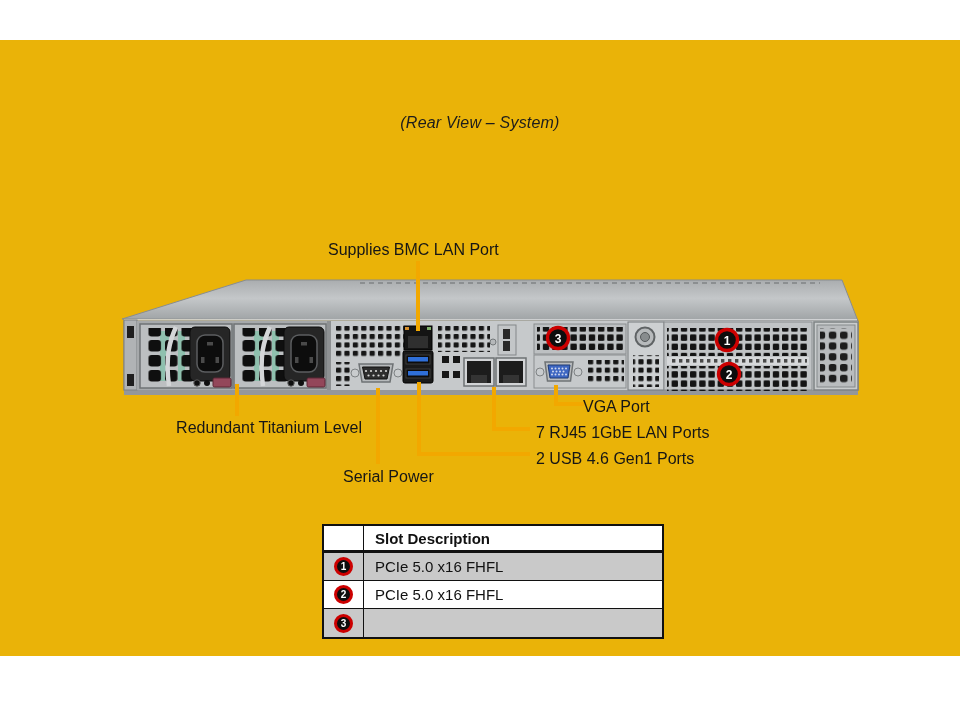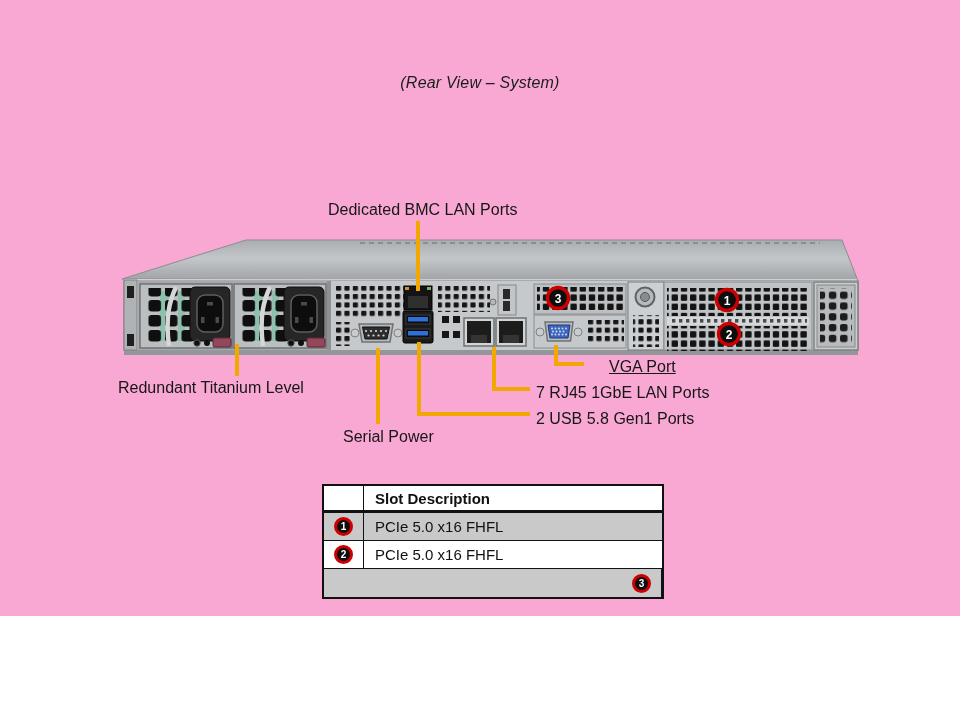--- a/index.html
+++ b/index.html
@@ -1,26 +1,26 @@
 <!DOCTYPE html>
 <html><head>
 <meta charset="utf-8">
 <style>
   html,body{margin:0;padding:0;background:#fff;}
-  .page{position:relative;width:960px;height:616px;background:#f9a8d4;overflow:hidden;
-        font-family:"Liberation Sans", sans-serif;color:#111;}
+  .page{position:relative;width:960px;height:616px;background:#eab308;overflow:hidden;
+        font-family:"Liberation Sans", sans-serif;color:#111;margin-top:40px;}
   .chassis-svg{position:absolute;left:0;top:0;width:960px;height:720px;}
   .title{position:absolute;left:0;top:74px;width:960px;text-align:center;
          font-size:16px;font-style:italic;color:#1c1c1c;letter-spacing:.2px;}
   .lbl{position:absolute;font-size:16px;color:#161616;white-space:nowrap;line-height:19px;}
-  .lbl.center{text-align:left;white-space:normal;}
+  .lbl.center{text-align:right;white-space:normal;}
   
   .slot-table{position:absolute;left:322px;top:484px;width:342px;border:2px solid #111;
               box-sizing:border-box;font-size:15px;background:#fff;}
-  .trow{display:flex;box-sizing:border-box;height:28px;border-bottom:1.5px solid #111;justify-content:flex-end;}
+  .trow{display:flex;box-sizing:border-box;height:28px;border-bottom:1.5px solid #111;}
   .trow.thead{height:27px;border-bottom:3px solid #111;background:#fff;}
   .trow:last-child{border-bottom:none;}
   .trow.shade{background:#c9c9c9;}
   .tcell{box-sizing:border-box;display:flex;align-items:center;}
   .cbadge{width:40px;border-right:1.5px solid #111;justify-content:center;}
   .cdesc{flex:1;padding-left:11px;}
   .bold{font-weight:bold;}
   .tbadge{display:inline-flex;align-items:center;justify-content:center;
           width:13px;height:13px;border-radius:50%;background:#0d0d0d;border:3px solid #cc0000;
           color:#fff;font-size:10px;font-weight:bold;line-height:13px;}
@@ -212,28 +212,28 @@
         <circle cx="727" cy="300" r="10.5" fill="#0d0d0d" stroke="#cc0000" stroke-width="3.4"></circle>
         <text x="727" y="304.5" text-anchor="middle" font-size="12" font-weight="bold" fill="#fff">1</text>
       </g>
       <g>
         <circle cx="729" cy="334" r="10.5" fill="#0d0d0d" stroke="#cc0000" stroke-width="3.4"></circle>
         <text x="729" y="338.5" text-anchor="middle" font-size="12" font-weight="bold" fill="#fff">2</text>
       </g>
     </g>
   </svg>
 
-  <div class="lbl" style="left:328px;top:200px;">Dedicated BMC LAN Ports</div>
+  <div class="lbl" style="left:328px;top:200px;">Supplies BMC LAN Port</div>
   <div class="lbl center" style="left:118px;top:378px;width:244px;">
     <div>Redundant Titanium Level</div>
   </div>
   <div class="lbl" style="left:343px;top:427px;">Serial Power</div>
-  <div class="lbl" style="left:609px;top:357px;text-decoration:underline;">VGA Port</div>
+  <div class="lbl" style="left:583px;top:357px;">VGA Port</div>
   <div class="lbl" style="left:536px;top:383px;">7 RJ45 1GbE LAN Ports</div>
-  <div class="lbl" style="left:536px;top:409px;">2 USB 5.8 Gen1 Ports</div>
+  <div class="lbl" style="left:536px;top:409px;">2 USB 4.6 Gen1 Ports</div>
 
   <div class="slot-table">
     <div class="trow thead">
       <div class="tcell cbadge"></div>
       <div class="tcell cdesc bold">Slot Description</div>
     </div>
     <div class="trow shade">
       <div class="tcell cbadge">
         <span class="tbadge">1</span>
       </div>

